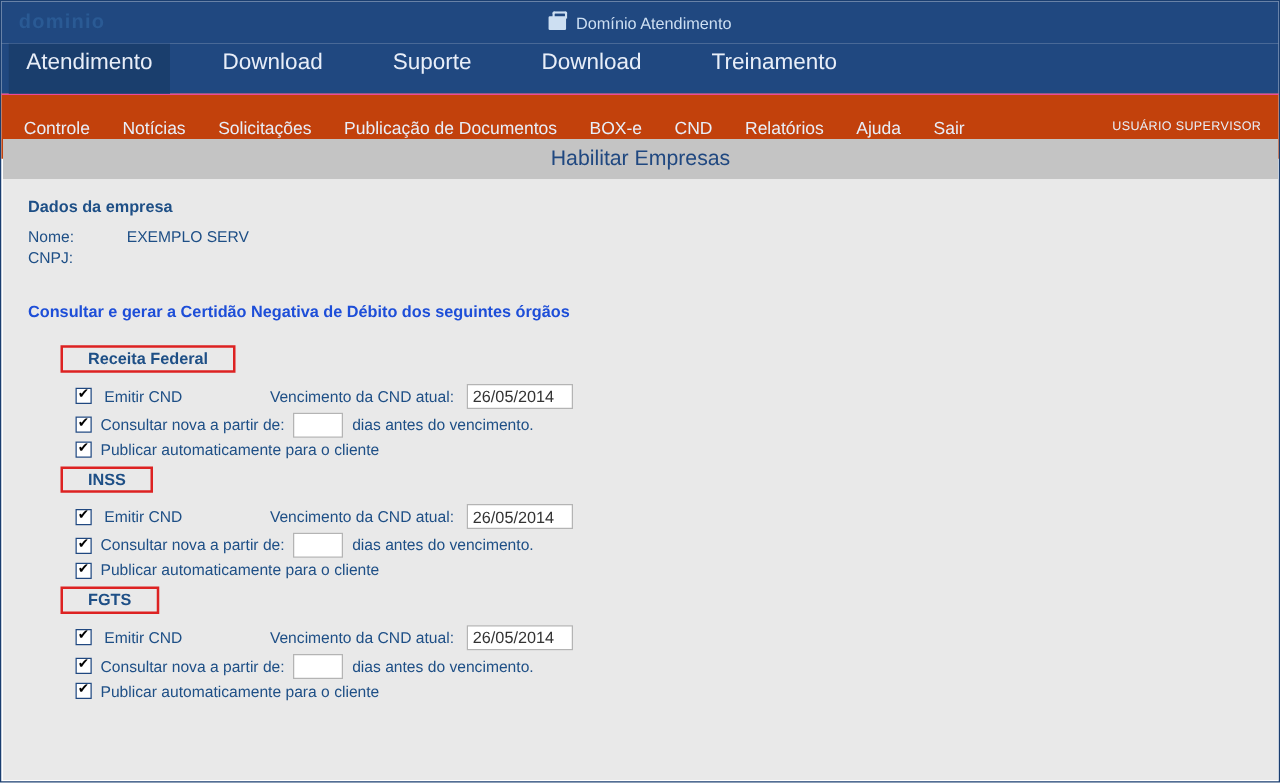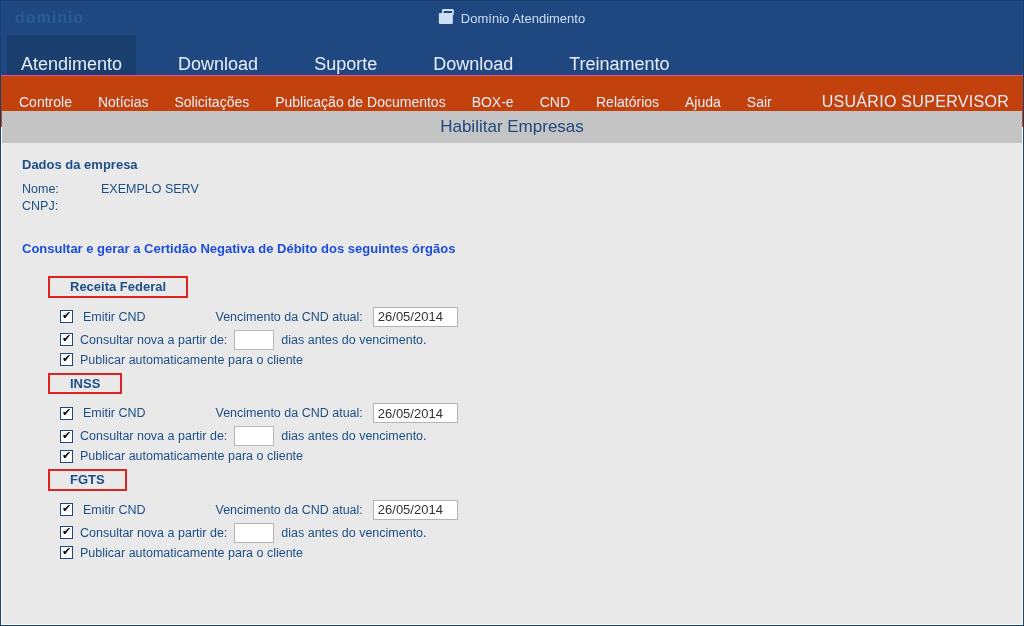--- a/index.html
+++ b/index.html
@@ -59,40 +59,40 @@
     background: #204880;
     display: flex;
     align-items: stretch;
     height: 40px;
     padding-left: 6px;
     gap: 28px;
   }
   .tab {
     color: #e8eef8;
     font-size: 18px;
-    padding: 19px 14px;
+    padding: 4px 14px;
     cursor: pointer;
   }
   .tab.active {
     background: #1a3e6d;
   }
 
   .menubar {
     background: #c2410c;
     display: flex;
     align-items: center;
     padding: 0 14px 0 18px;
     height: 52px;
     gap: 28px;
     color: #e8eef8;
     font-size: 14px;
     border-top: 1px solid #ec4899;
   }
   .menubar-left { display:flex; gap: 26px; }
-  .menubar-right { margin-left:auto; font-size: 16px; letter-spacing: .3px; }
+  .menubar-right { margin-left:auto; font-size: 10px; letter-spacing: .3px; }
   .menu-item { cursor:pointer; white-space:nowrap; }
 
   .scroll-host {
     position: absolute;
     top: 110px; left: 1px; right: 1px; bottom: 1px;
     overflow-y: scroll;
     background: #e9e9e9;
   }
   
   .scroll-host::-webkit-scrollbar { width: 17px; }

